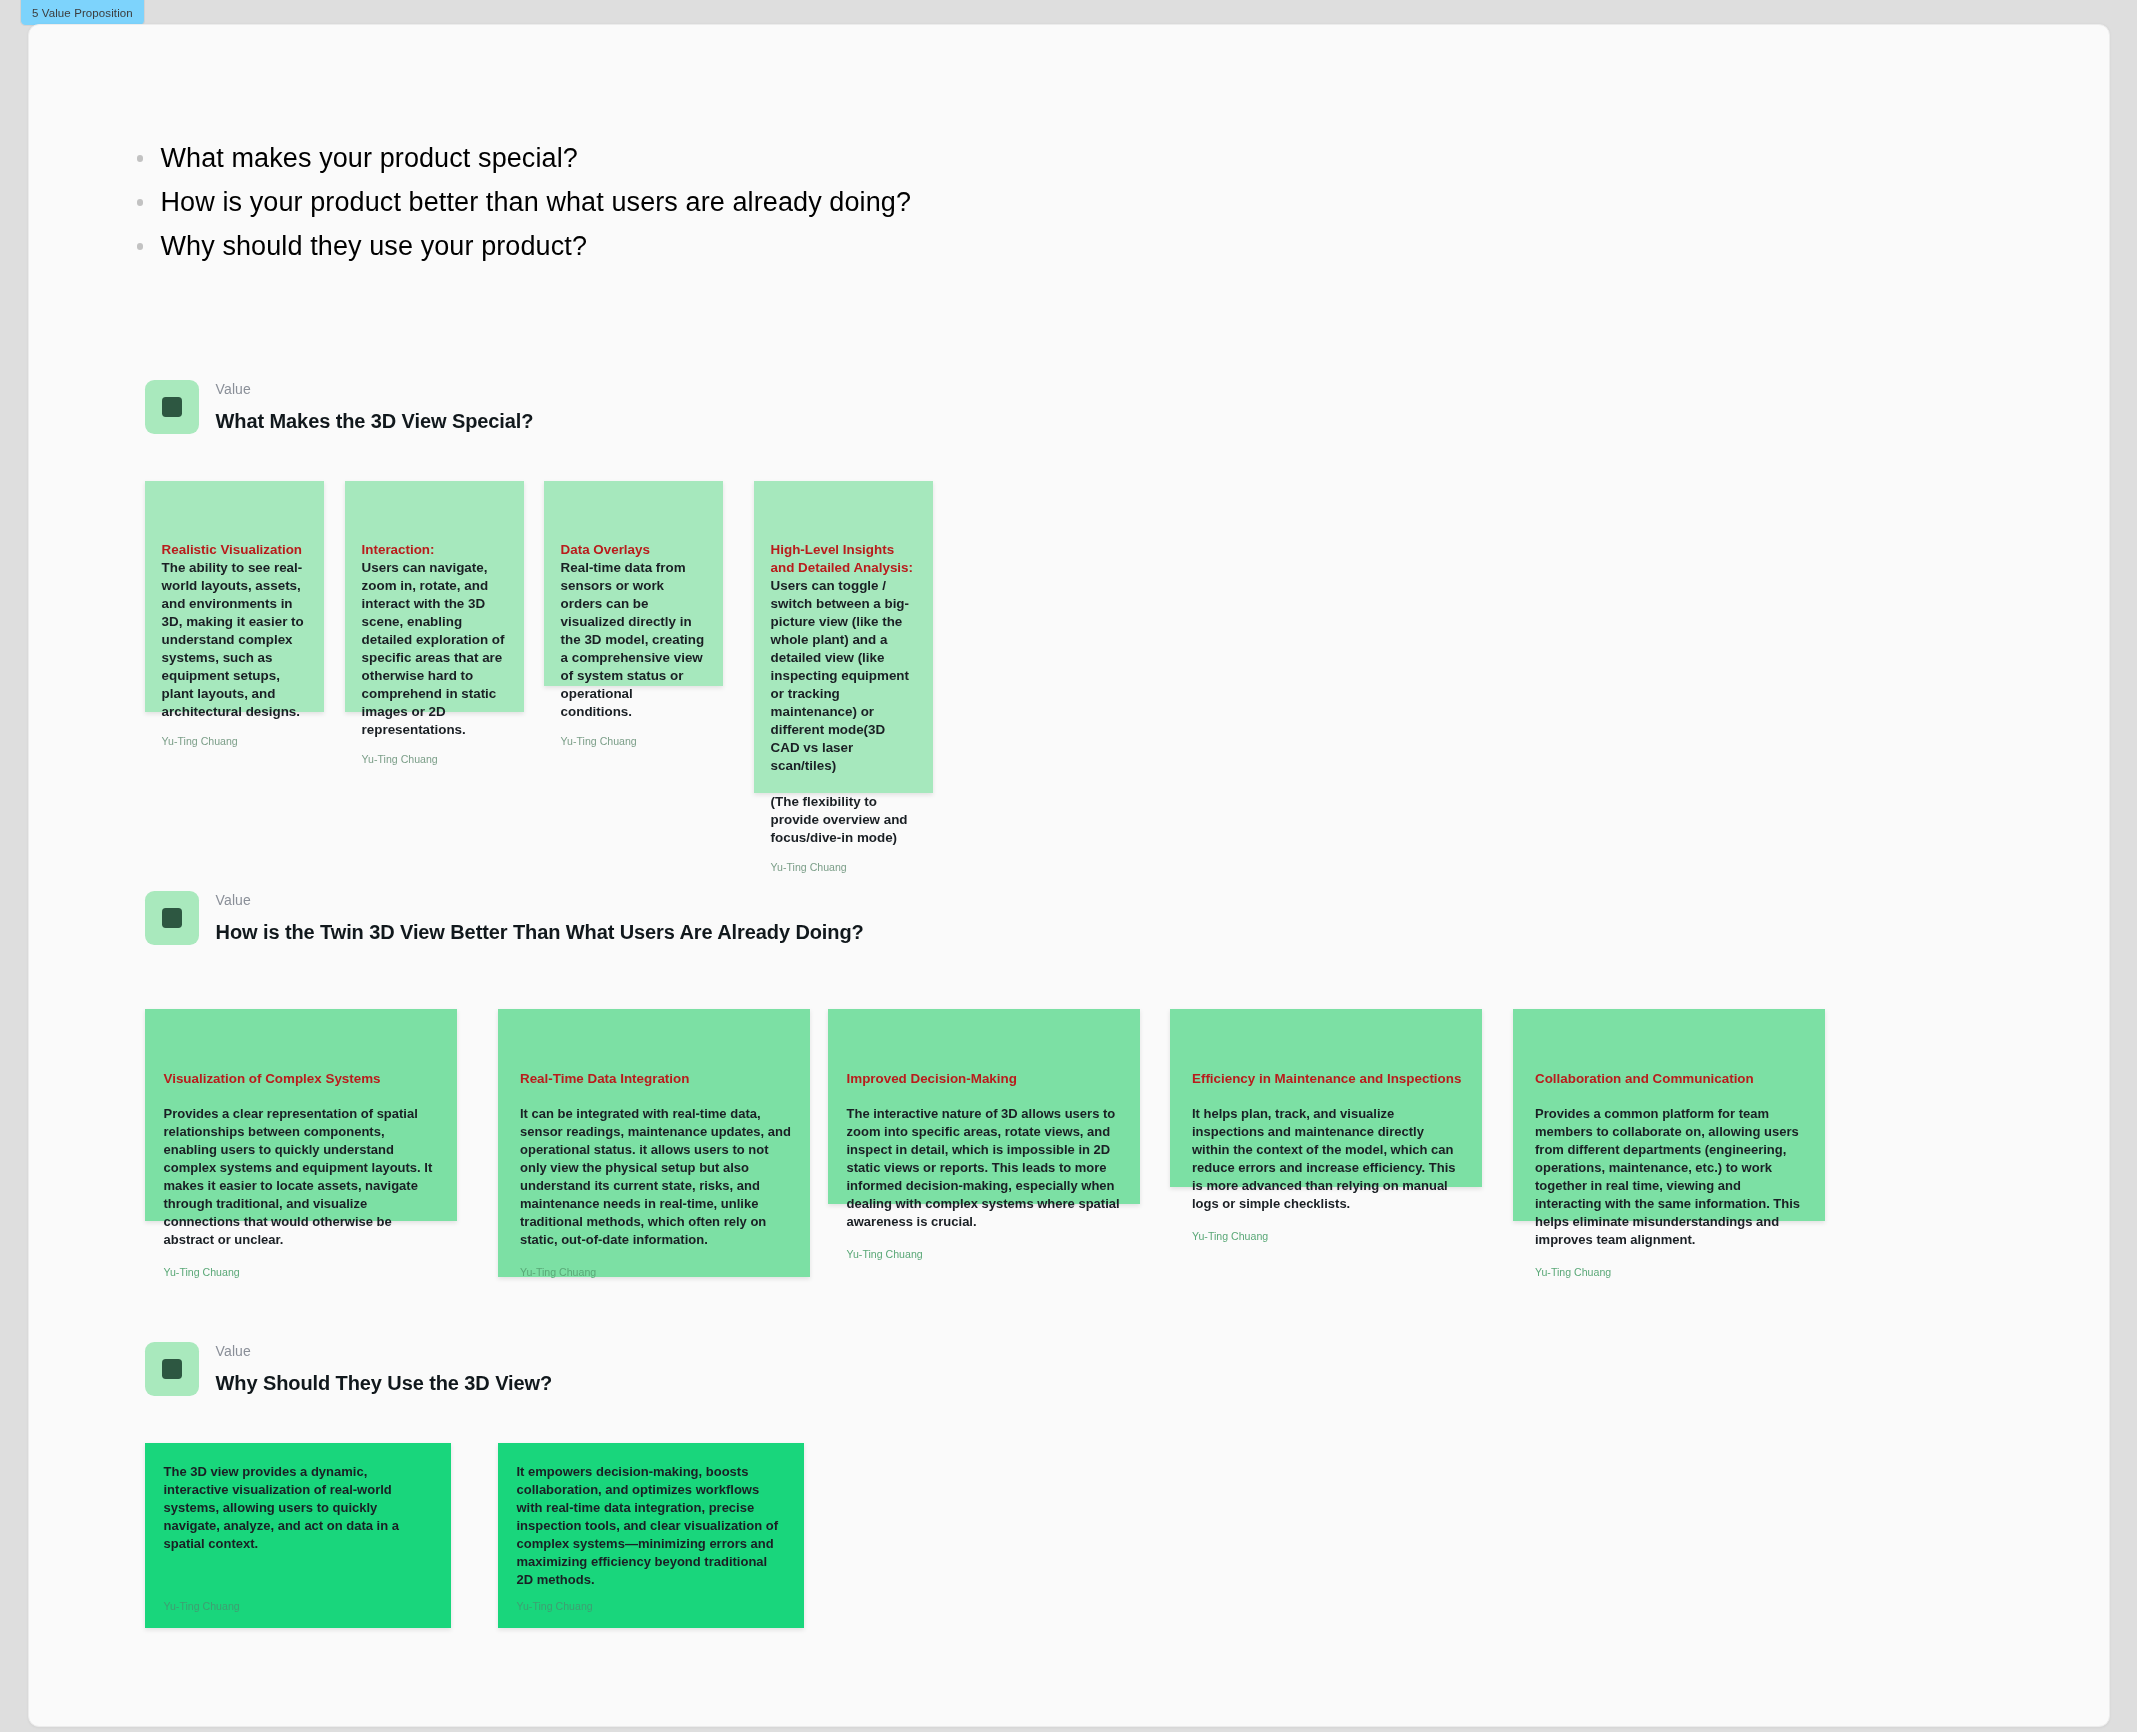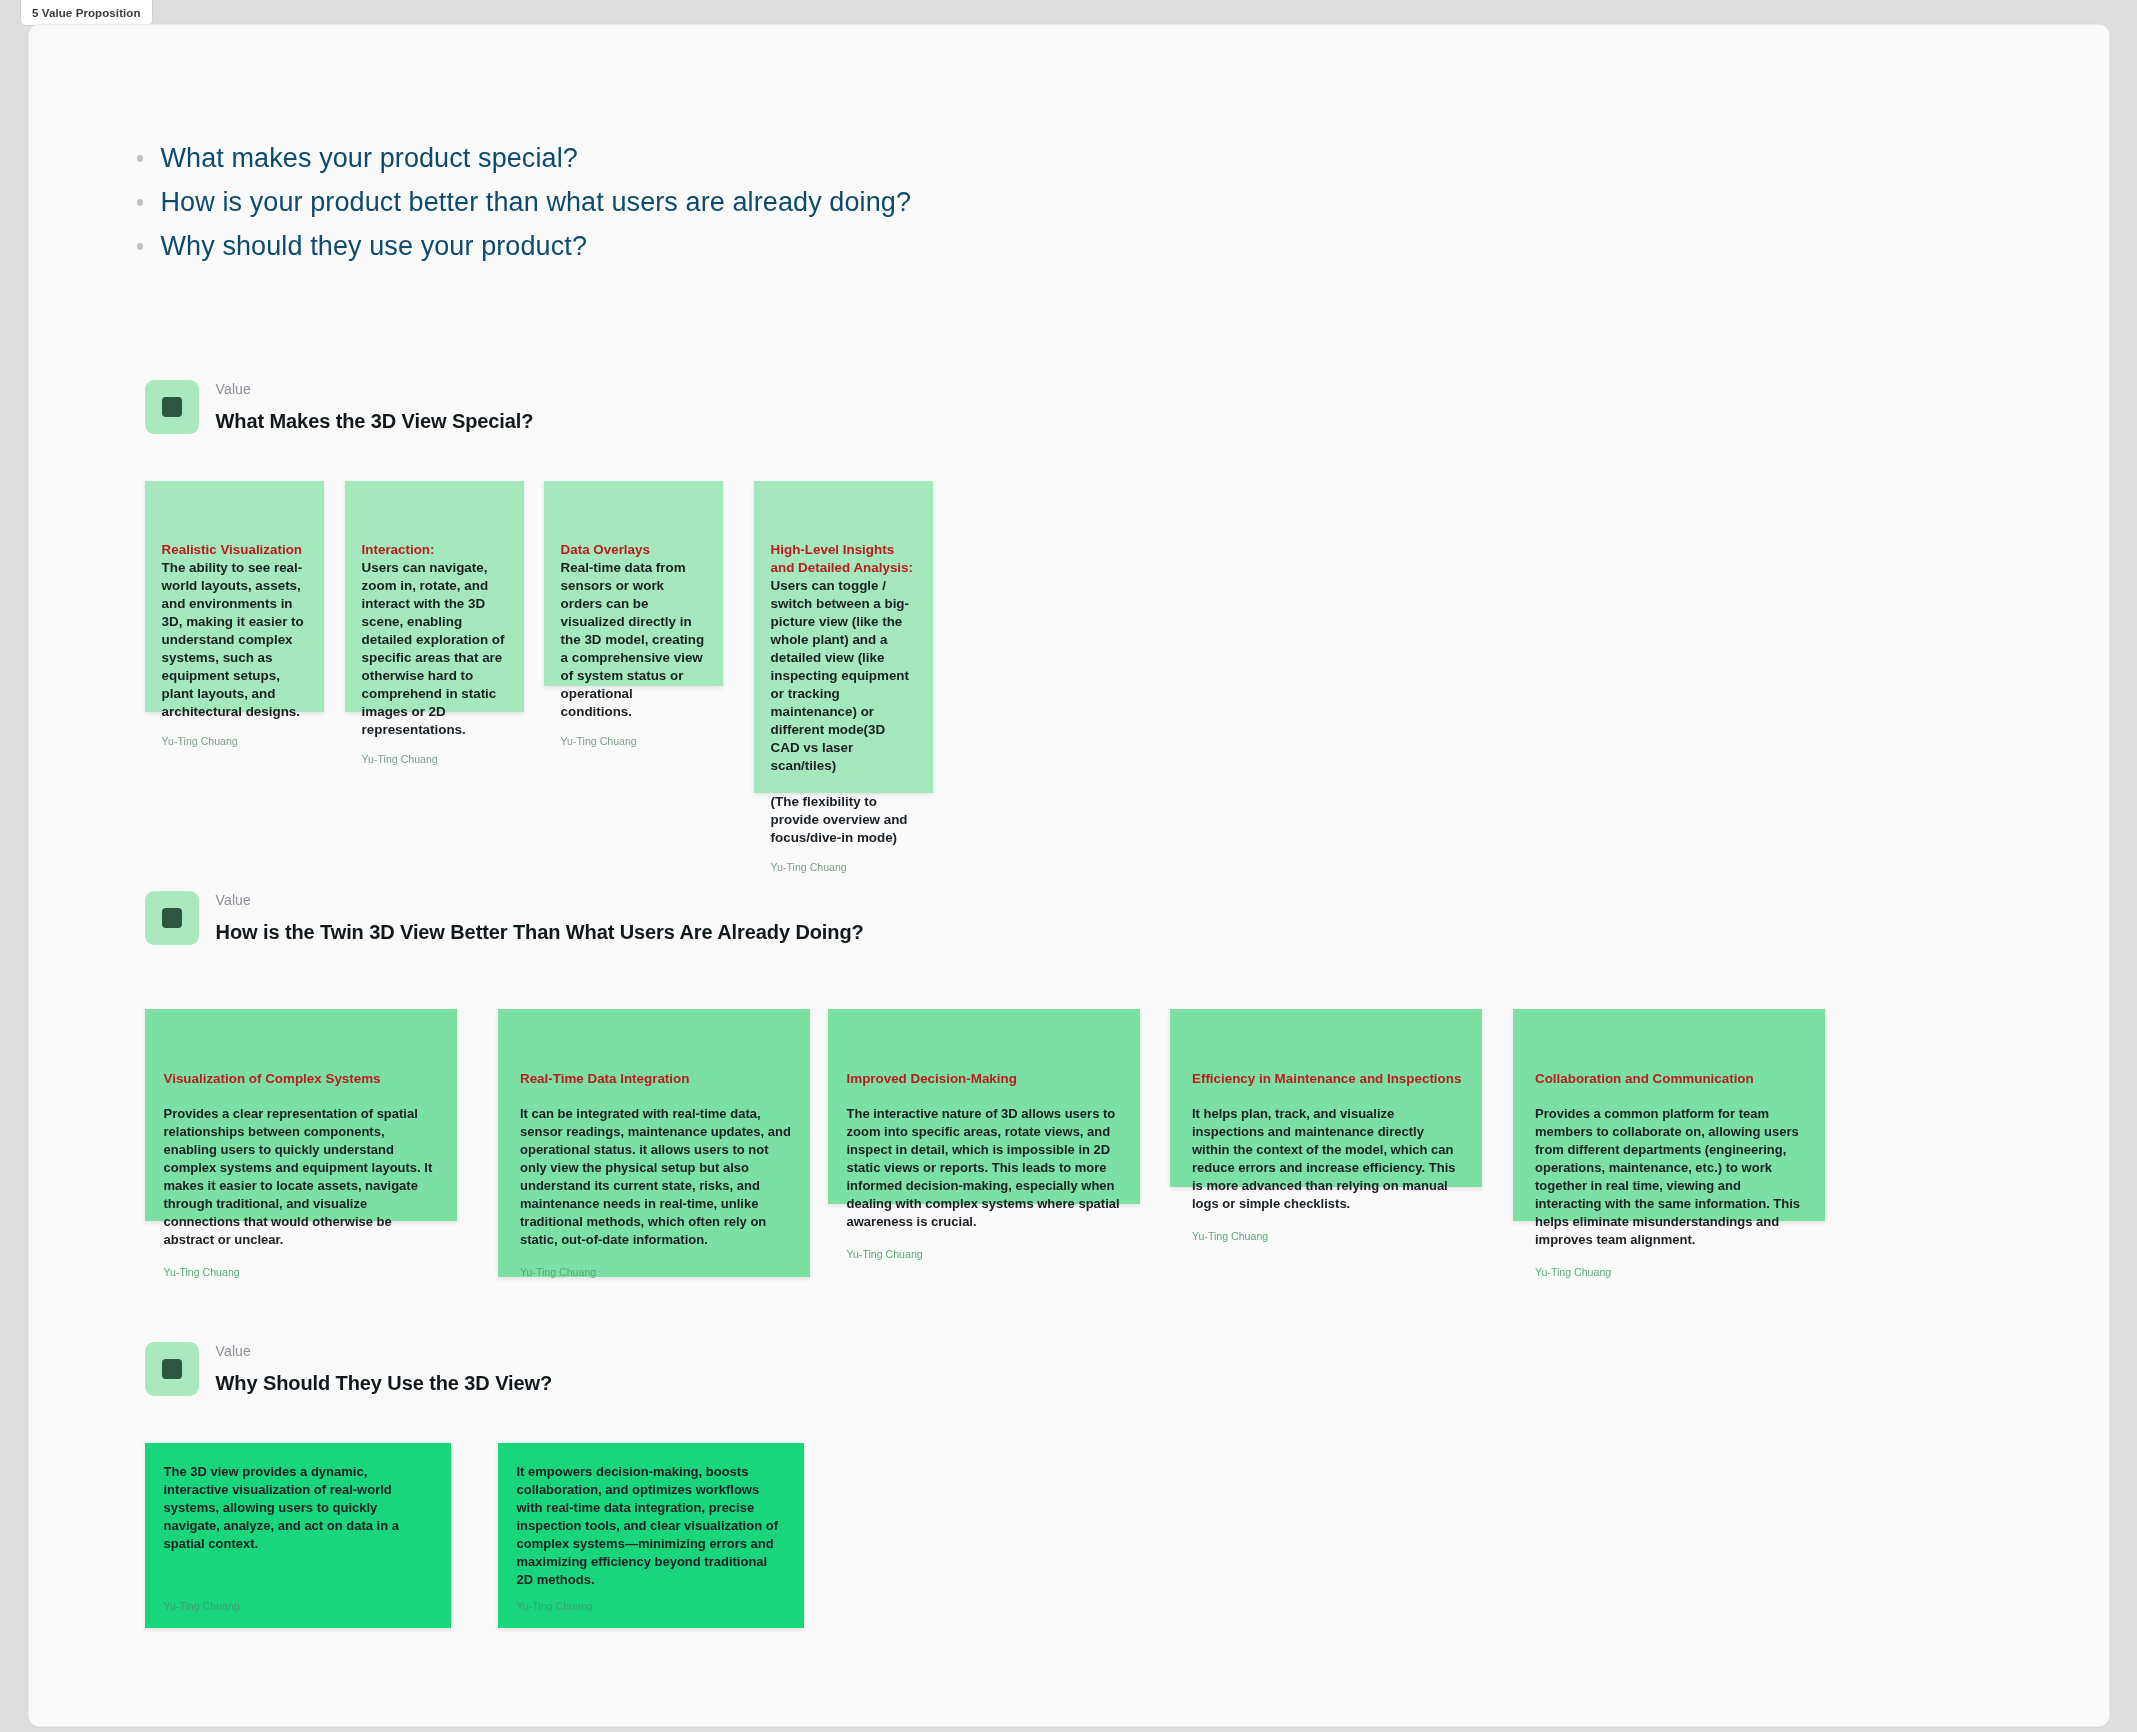--- a/index.html
+++ b/index.html
@@ -16,29 +16,28 @@
   .tabbar {
     position: absolute; left: 0; top: 0;
     width: 2138px; height: 28px;
     background: #dedede;
   }
   .tab {
     position: absolute; left: 20px; top: 0px;
     height: 26px;
     padding: 0 11px;
     display: flex; align-items: center;
-    background: #ffffff;
+    background: #7dd3fc;
     border: 0.9px solid #d2d2d2;
     border-top: none;
     border-radius: 0 0 5.5px 5.5px;
     font-size: 11.5px;
     color: #3c3c3c;
     letter-spacing: 0.1px;
     white-space: nowrap;
-    font-weight: bold;
   }
 
   
   .board {
     position: absolute;
     left: 28px; top: 24px;
     width: 2082px; height: 1703px;
     background: #fafafa;
     border-radius: 11px;
     border: 0.9px solid #ececec;
@@ -49,21 +48,21 @@
   
   .prompts {
     position: absolute;
     left: 102px; top: 111px;
     list-style: none;
   }
   .prompts li {
     position: relative;
     font-size: 27px;
     line-height: 44px;
-    color: #0c4a6e;
+    color: #000000;
     padding-left: 29.5px;
     font-weight: 400;
     letter-spacing: 0.1px;
     white-space: nowrap;
   }
   .prompts li .bullet {
     position: absolute;
     left: 5.5px; top: 19.4px;
     width: 6.5px; height: 6.5px;
     border-radius: 50%;

